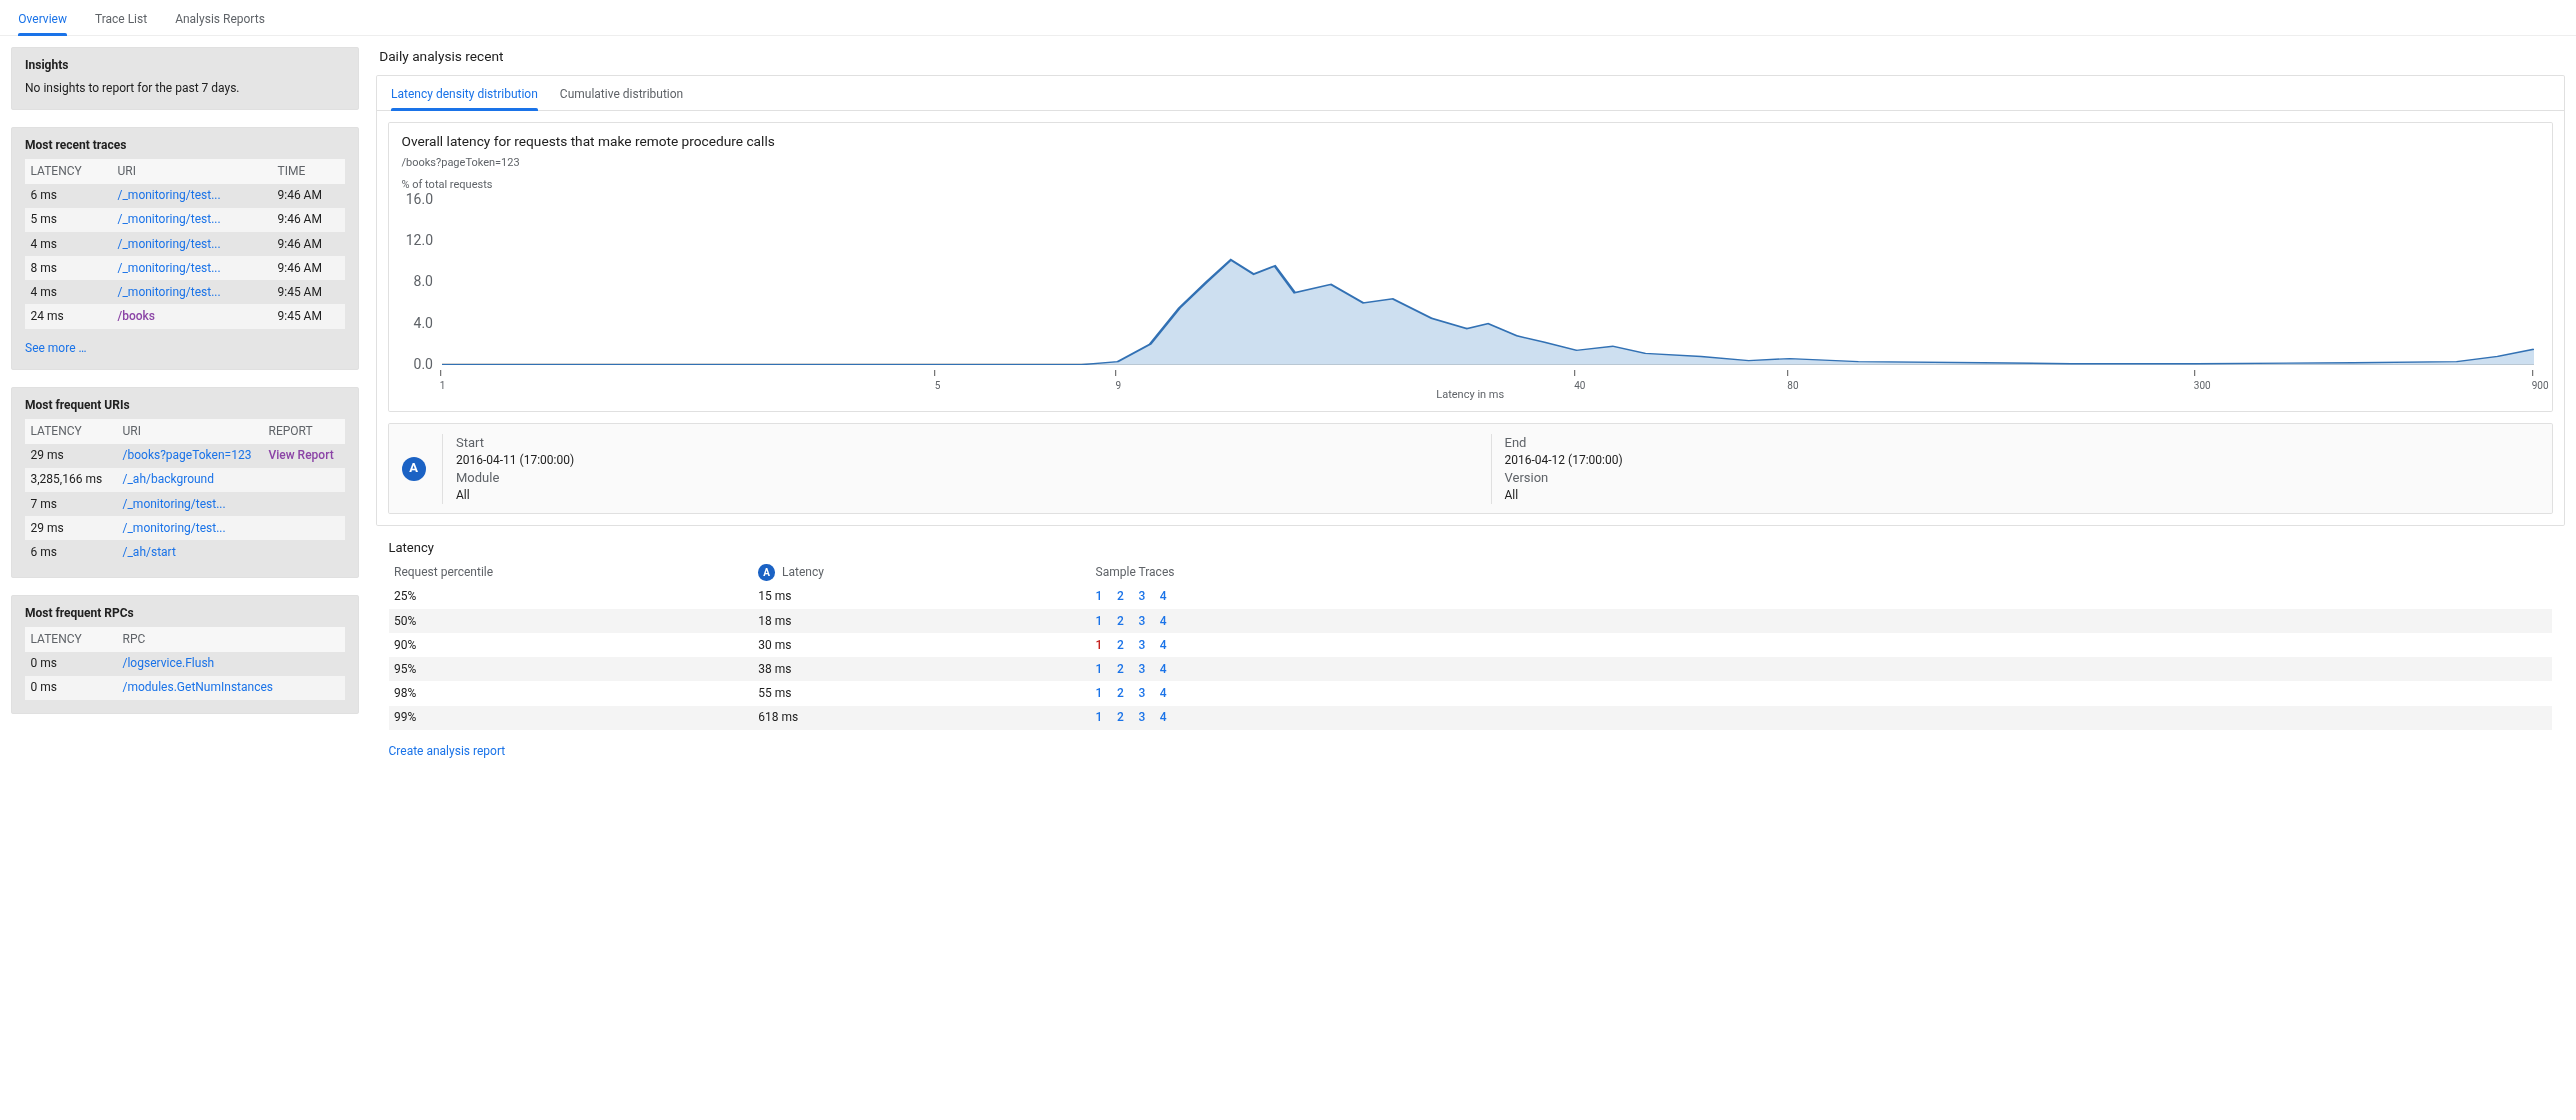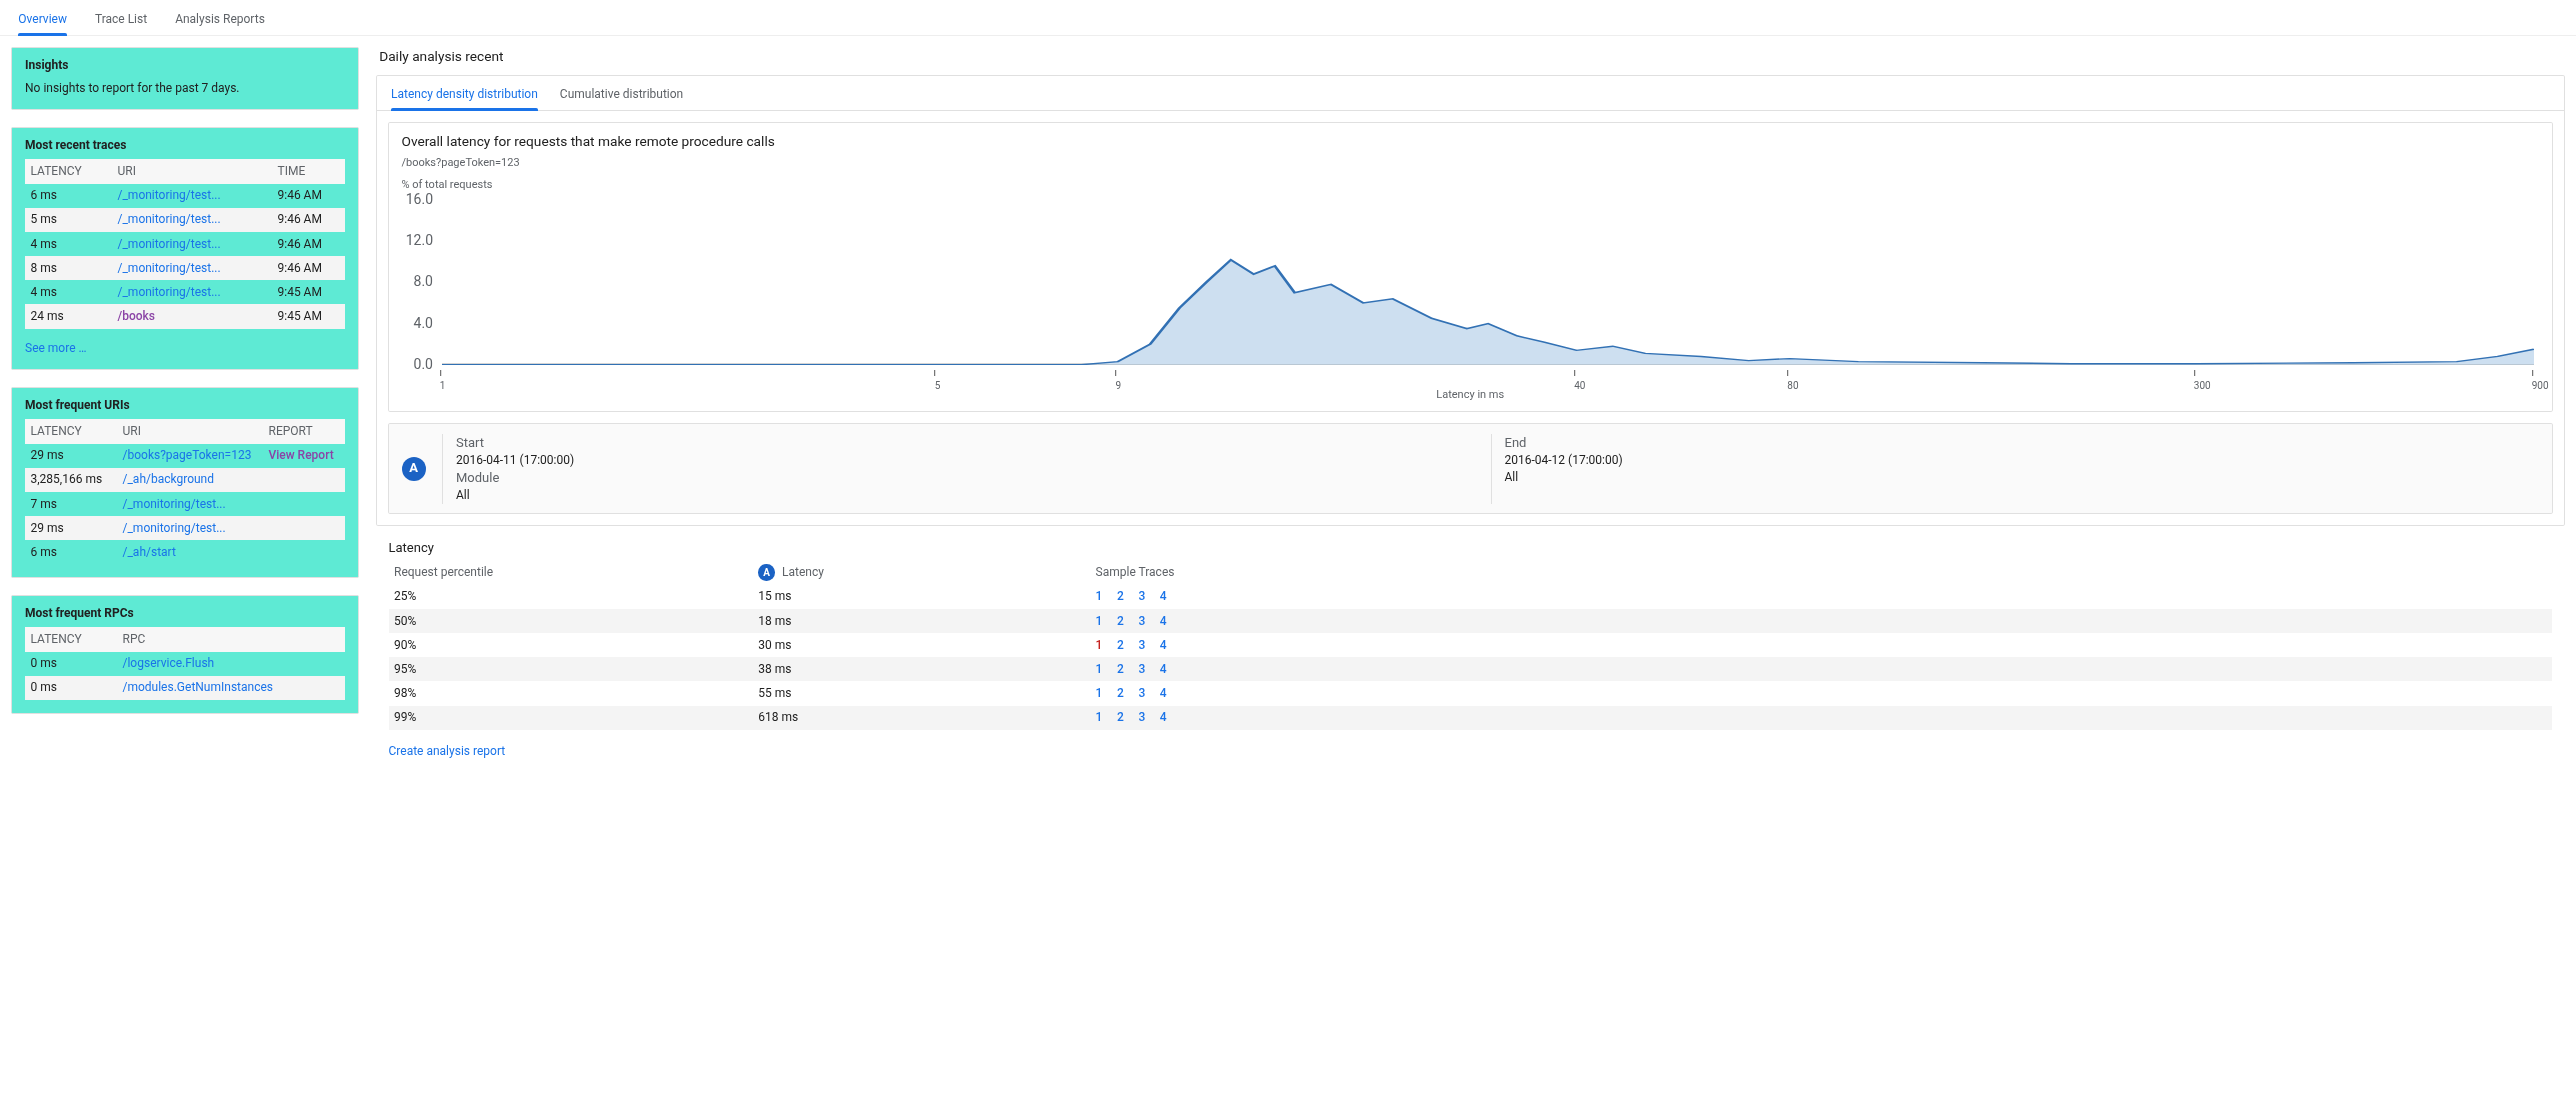--- a/index.html
+++ b/index.html
@@ -25,21 +25,21 @@
   .toptabs .tab{padding:3.7px 0 7.3px 0;color:var(--muted);position:relative;cursor:pointer;}
   .toptabs .tab.active{color:var(--accent);}
   .toptabs .tab.active::after{content:"";position:absolute;left:0;right:0;bottom:-0.9px;height:2.7px;background:var(--accent);border-radius:1.8px 1.8px 0 0;}
 
   
   .wrap{display:flex;gap:16.5px;padding:11px 11px 27.5px 11px;align-items:flex-start;}
   .leftcol{width:348px;flex:0 0 348px;}
   .main{flex:1;min-width:0;}
 
   
-  .panel{border:0.9px solid var(--line);border-radius:1.8px;background:#5eead4;margin-bottom:16.5px;padding:9.2px 13px 13px 13px;}
+  .panel{border:0.9px solid var(--line);border-radius:1.8px;background:#e5e5e5;margin-bottom:16.5px;padding:9.2px 13px 13px 13px;}
   .panel h3{font-size:12px;font-weight:700;margin:0 0 5.5px 0;color:var(--fg);}
   .tbl{width:100%;border-collapse:collapse;font-size:12px;}
   .tbl th{font-weight:400;color:var(--muted);text-align:left;padding:3.7px 5.5px;background:var(--panel);}
   .tbl td{padding:3.7px 5.5px;vertical-align:top;white-space:nowrap;overflow:hidden;text-overflow:ellipsis;max-width:146px;}
   .tbl tbody tr:nth-child(even){background:var(--rowalt);}
   .insights-text{font-size:12px;color:var(--fg);}
   .purple{color:var(--purple);font-weight:500;}
   .seemore{margin-top:11px;display:inline-block;}
 
   
@@ -281,20 +281,21 @@
         <div class="kvcol">
           <div class="kv">
             <div class="k">Start</div>
             <div class="v">2016-04-11 (17:00:00)</div>
             <div class="k">Module</div>
             <div class="v">All</div>
           </div>
           <div class="kv">
             <div class="k">End</div>
             <div class="v">2016-04-12 (17:00:00)</div>
+            <div class="k">Version</div>
             <div class="v">All</div>
           </div>
         </div>
       </div>
 
     </div>
 
     <div class="section-title">Latency</div>
     <div class="ptable">
       <div class="hdrrow">

